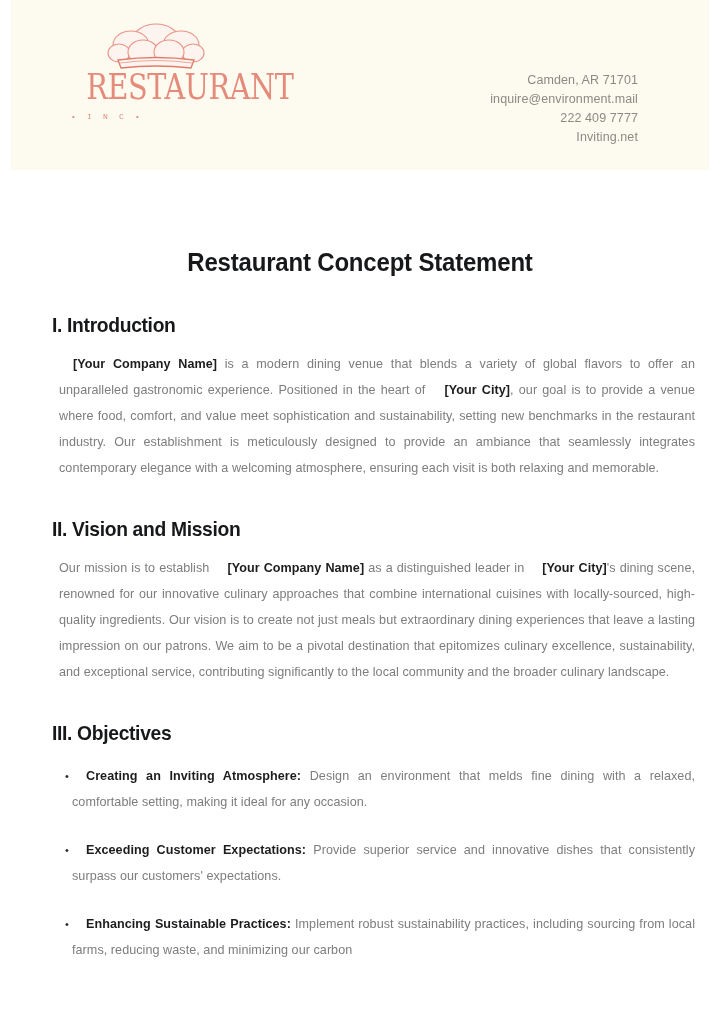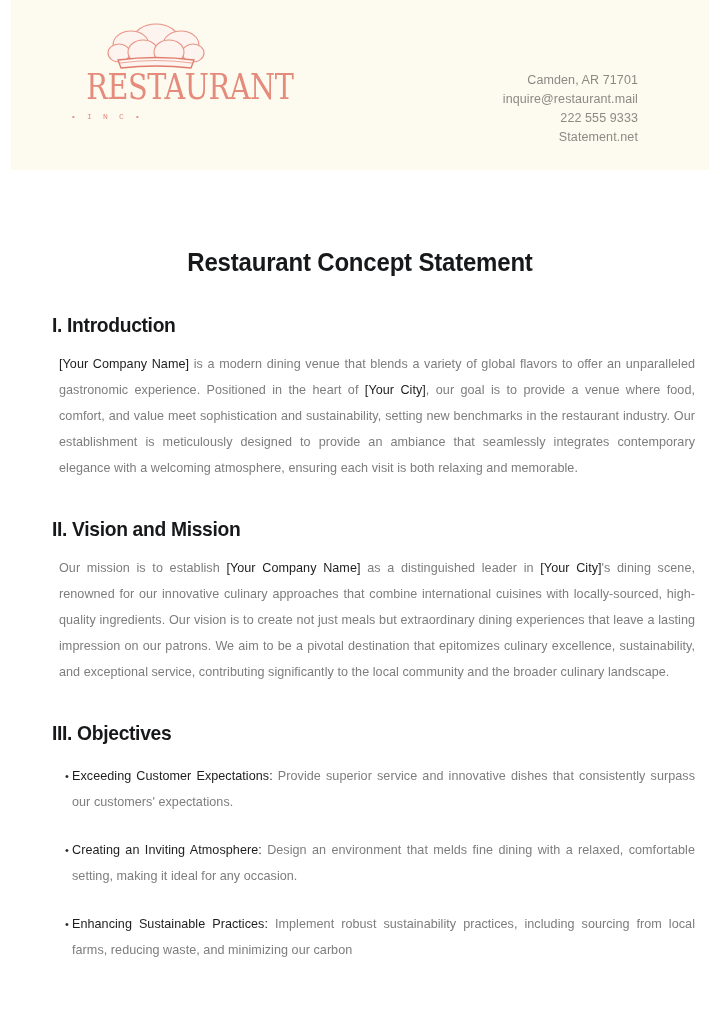--- a/index.html
+++ b/index.html
@@ -127,21 +127,22 @@
     margin: 14px 0 0 7px;
     font-size: 12.6px;
     line-height: 26px;
     color: #7d7d7f;
     text-align: justify;
     letter-spacing: 0.05px;
   }
 
   p.body-text b, .bullet b {
     color: #1d1d1f;
-    font-weight: normal;
+    font-weight: bold;
+    margin-left: 14px;
   }
 
   ul.bullets {
     list-style: none;
     margin: 18px 0 0 0;
     padding: 0 0 0 7px;
   }
   ul.bullets li.bullet {
     position: relative;
     margin: 0 0 22px 7px;
@@ -183,23 +184,23 @@
           </g>
           <path d="M47 38 Q85 33 123 38 L120 46 Q85 42 50 46 Z" fill="#fdf4ef" stroke="#e07c6c" stroke-width="1.3"></path>
           <path d="M49 41 Q85 36 121 41" fill="none" stroke="#e89384" stroke-width="0.8"></path>
         </svg>
         <span class="logo-word">RESTAURANT</span>
         <span class="logo-sub">• I N C •</span>
       </div>
 
       <div class="contact">
         <div>Camden, AR 71701</div>
-        <div>inquire@restaurant.mail</div>
-        <div>222 555 9333</div>
-        <div>Statement.net</div>
+        <div>inquire@environment.mail</div>
+        <div>222 409 7777</div>
+        <div>Inviting.net</div>
       </div>
 
     </div>
   </div>
 
   <div class="doc">
 
     <h1 class="doc-title">Restaurant Concept Statement</h1>
 
     <div class="section">
@@ -209,24 +210,24 @@
 
     <div class="section">
       <h2 class="section-heading">II. Vision and Mission</h2>
       <p class="body-text">Our mission is to establish <b>[Your Company Name]</b> as a distinguished leader in <b>[Your City]</b>'s dining scene, renowned for our innovative culinary approaches that combine international cuisines with locally-sourced, high-quality ingredients. Our vision is to create not just meals but extraordinary dining experiences that leave a lasting impression on our patrons. We aim to be a pivotal destination that epitomizes culinary excellence, sustainability, and exceptional service, contributing significantly to the local community and the broader culinary landscape.</p>
     </div>
 
     <div class="section">
       <h2 class="section-heading">III. Objectives</h2>
       <ul class="bullets">
         <li class="bullet">
-          <b>Exceeding Customer Expectations:</b><span> Provide superior service and innovative dishes that consistently surpass our customers' expectations.</span>
+          <b>Creating an Inviting Atmosphere:</b><span> Design an environment that melds fine dining with a relaxed, comfortable setting, making it ideal for any occasion.</span>
         </li>
         <li class="bullet">
-          <b>Creating an Inviting Atmosphere:</b><span> Design an environment that melds fine dining with a relaxed, comfortable setting, making it ideal for any occasion.</span>
+          <b>Exceeding Customer Expectations:</b><span> Provide superior service and innovative dishes that consistently surpass our customers' expectations.</span>
         </li>
         <li class="bullet">
           <b>Enhancing Sustainable Practices:</b><span> Implement robust sustainability practices, including sourcing from local farms, reducing waste, and minimizing our carbon</span>
         </li>
       </ul>
     </div>
 
   </div>
 </div>
 

